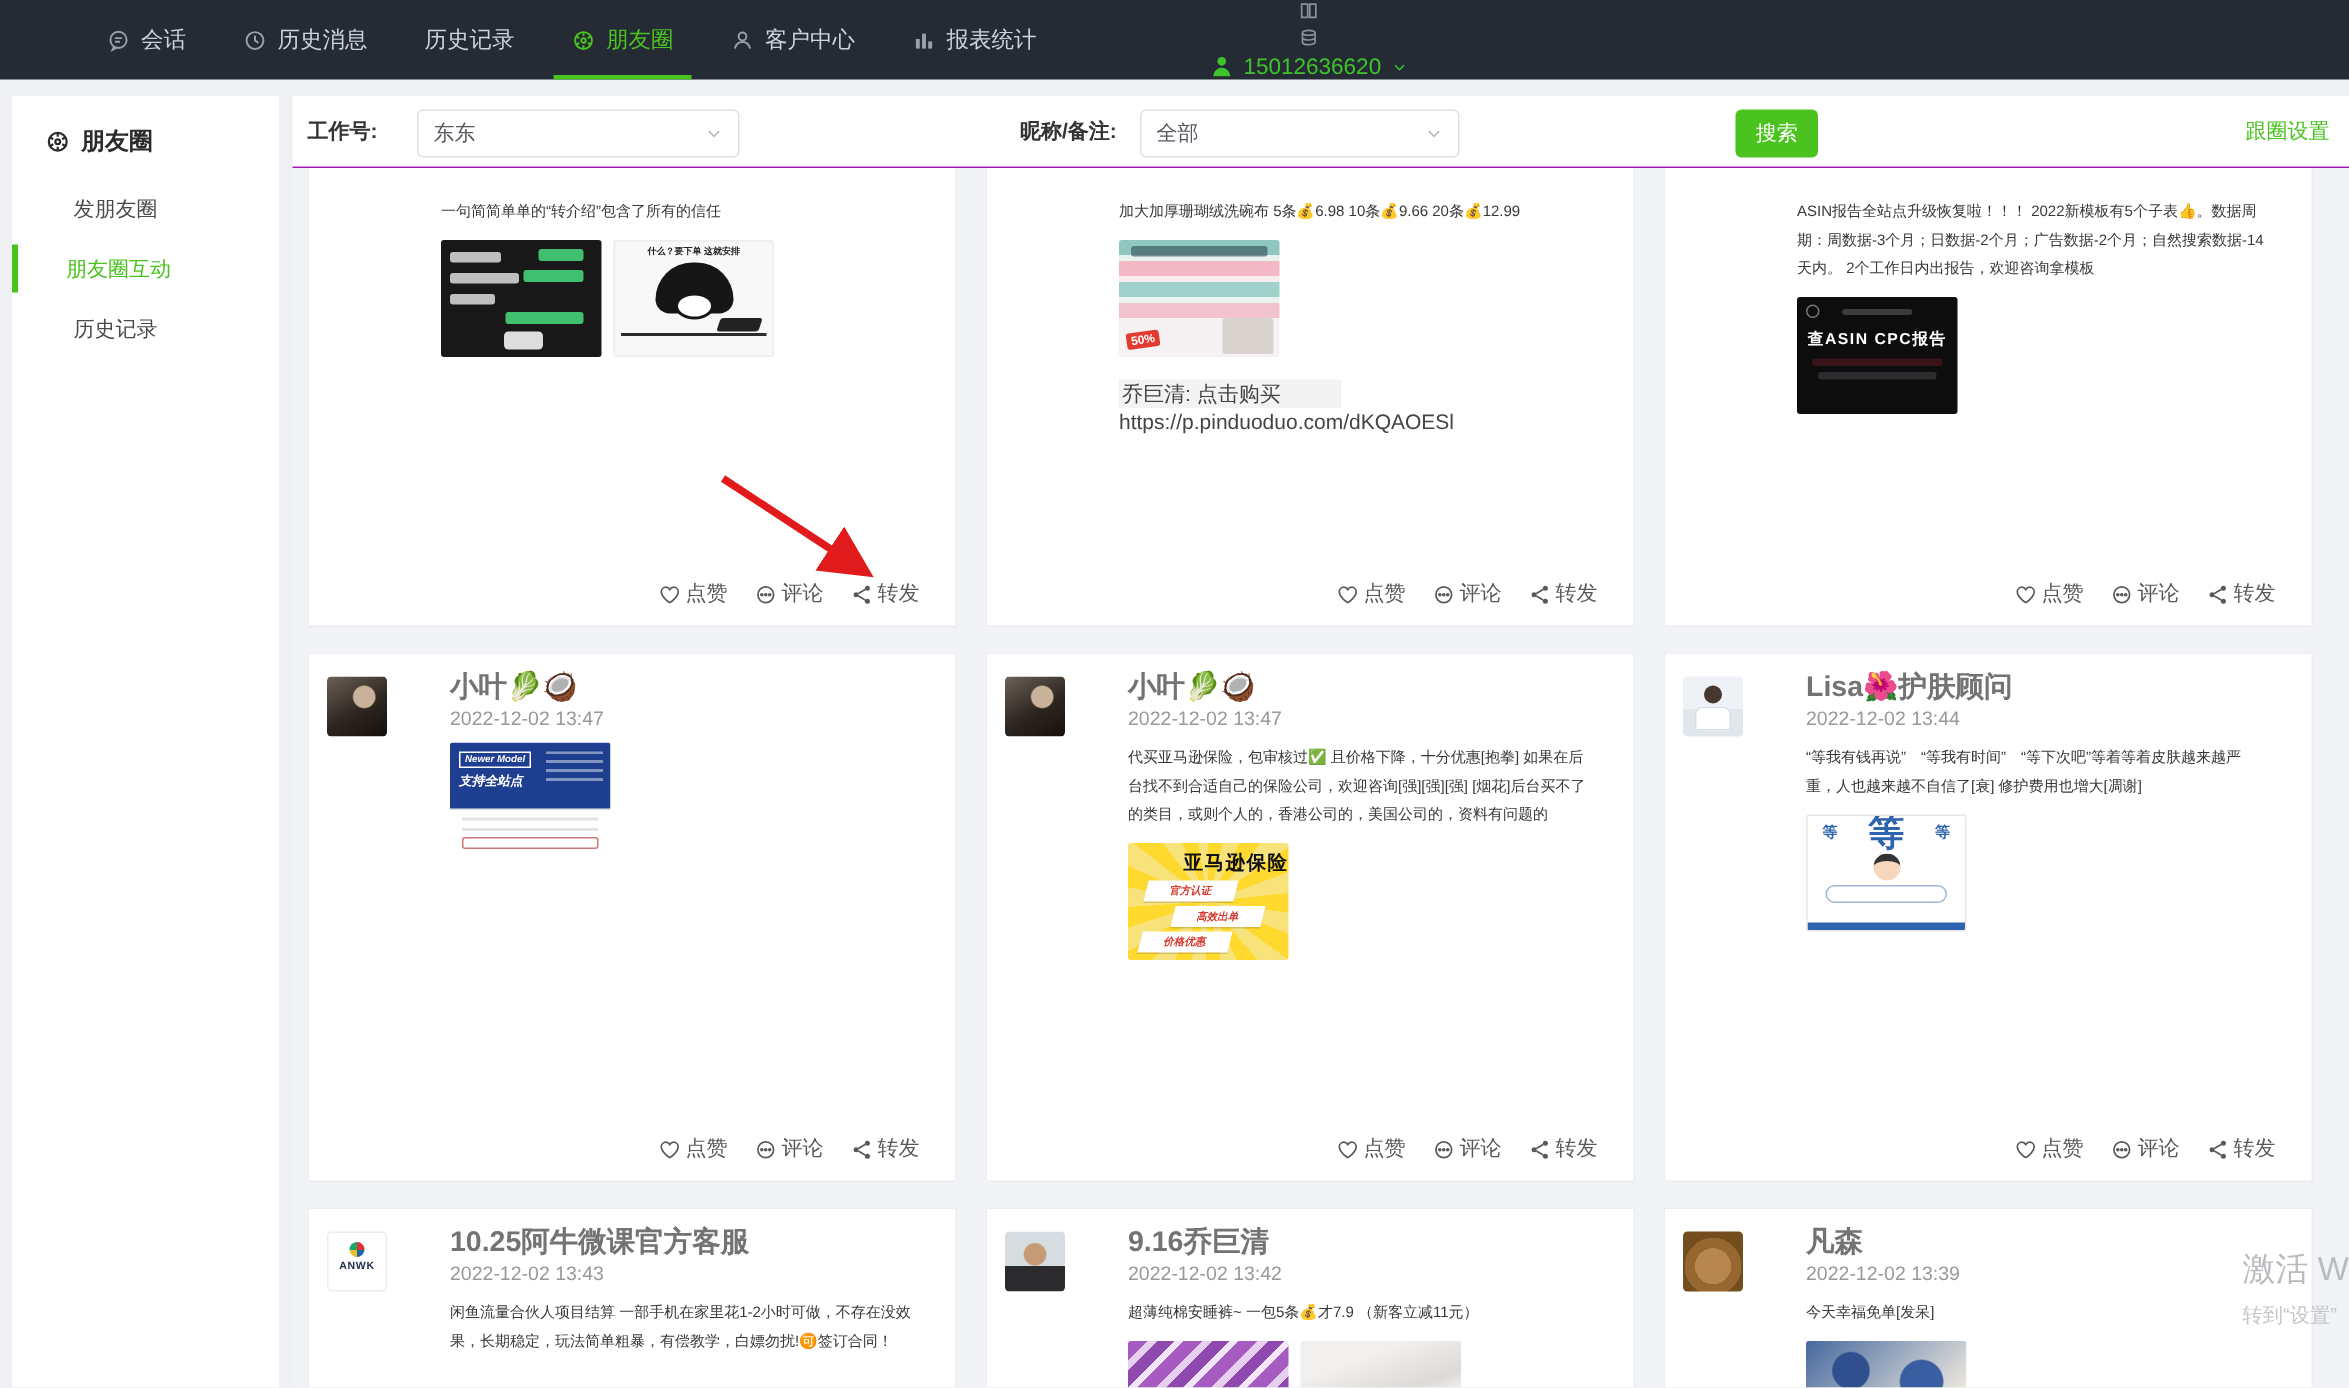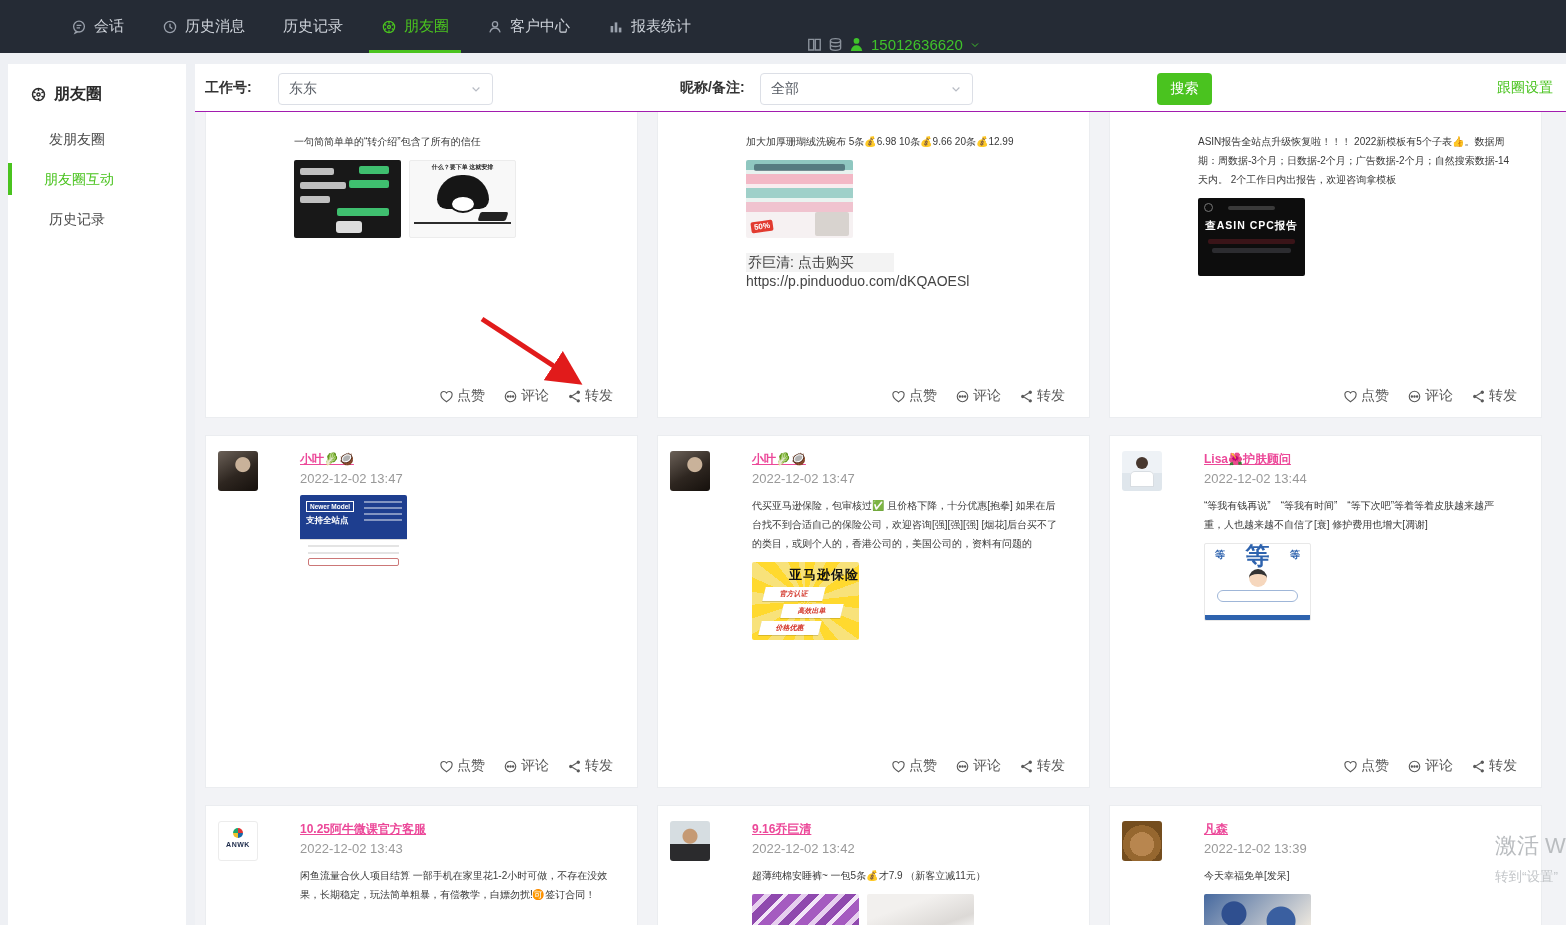--- a/index.html
+++ b/index.html
@@ -7,21 +7,21 @@
   body { position:relative; font-family:"Liberation Sans","DejaVu Sans",sans-serif; background:#eef0f4; color:#333; }
 
   
   .navbar { position:absolute; left:0; top:0; width:1566px; height:53px; background:#252b35; display:flex; align-items:stretch; }
   .nav-left { display:flex; align-items:stretch; padding-left:52px; }
   .nav-item { position:relative; display:flex; align-items:center; gap:7px; padding:0 14px; margin:0 5px; color:#ced3da; font-size:15px; cursor:pointer; }
   .nav-item svg { width:16px; height:16px; stroke:#99a0ab; fill:none; stroke-width:1.3; }
   .nav-item.active { color:#4ac31f; }
   .nav-item.active svg { stroke:#4ac31f; }
   .nav-underline { position:absolute; left:2px; right:2px; bottom:0; height:3px; background:#4ac31f; }
-  .nav-right { position:absolute; left:806px; top:0; height:53px; display:flex; align-items:flex-end; gap:4px; }
+  .nav-right { position:absolute; left:806px; top:0; height:53px; display:flex; align-items:center; gap:4px;flex-direction:column; }
   .nav-right svg { width:17px; height:17px; stroke:#8b929c; fill:none; stroke-width:1.3; }
   .nav-user { display:flex; align-items:center; gap:6px; color:#3fc32a; font-size:15px; cursor:pointer; }
   .nav-user svg.user { stroke:none; fill:#3fc32a; }
   .nav-user svg.chev { stroke:#3fc32a; width:12px; height:12px; }
 
   
   .sidebar { position:absolute; left:8px; top:64px; width:178px; bottom:0; background:#fff; }
   .side-title { display:flex; align-items:center; gap:7px; padding:20px 0 14px 22px; font-size:16px; font-weight:bold; color:#2b2b2b; }
   .side-title svg { width:17px; height:17px; stroke:#2b2b2b; fill:none; stroke-width:1.4; }
   .side-item { position:relative; height:40px; line-height:40px; padding-left:41px; font-size:14px; color:#4a4a4a; cursor:pointer; }
@@ -43,21 +43,21 @@
 
   
   .content { position:absolute; left:0; right:0; top:48px; bottom:0; background:#f2f3f6; overflow:hidden; }
   .grid { display:grid; grid-template-columns:repeat(3,433px); column-gap:19px; row-gap:17px; margin:-44px 0 0 10px; }
   .card { position:relative; background:#fff; border:1px solid #ebedf0; }
   .card.r1 { height:350px; padding:63px 28px 12px 88px; }
   .card.r2 { height:353px; padding:14px 28px 12px 14px; }
   .card.r3 { height:420px; padding:14px 28px 12px 14px; }
   .avatar { position:absolute; left:12px; top:15px; width:40px; height:40px; border-radius:3px; overflow:hidden; }
   .cbody { margin-left:80px; }
-  .cname { font-size:12px; font-weight:bold; color:#ec4899; line-height:18px;text-decoration:underline; }
+  .cname { font-size:19px; font-weight:bold; color:#737373; line-height:18px; }
   .ctime { font-size:13px; color:#999; margin-top:3px; }
   .ctext { font-size:10px; color:#383838; line-height:19px; margin-top:10px; word-break:break-all; }
   .card.r1 .ctext { margin-top:0; }
   .thumbs { display:flex; gap:8px; margin-top:9px; }
   .thumb { position:relative; width:107px; height:78px; border-radius:2px; overflow:hidden; flex:none; }
   .linkbox { margin-top:15px; font-size:14px; line-height:19px; color:#444; }
   .link-title { display:inline-block; background:#f3f3f3; padding:0 40px 0 2px; }
   .link-url { color:#444; }
   .actions { position:absolute; right:24px; bottom:12px; display:flex; gap:18px; font-size:14px; color:#595959; }
   .act { display:flex; align-items:center; gap:3px; cursor:pointer; }
@@ -77,21 +77,21 @@
   .t-cloth { background:linear-gradient(180deg,#8fc7c0 0 10px,#e7f2ef 10px 14px,#f3b8c6 14px 24px,#f9ecef 24px 28px,#9fd0c9 28px 38px,#eaf3f0 38px 42px,#f0c3cf 42px 52px,#f6f1f2 52px); }
   .t-cloth .tag50 { position:absolute; left:5px; bottom:6px; background:#e23b30; color:#fff; font-size:8px; font-weight:bold; padding:1px 3px; border-radius:2px; transform:rotate(-8deg); }
   .t-cloth .ph { position:absolute; right:4px; bottom:2px; width:34px; height:24px; background:#d8d3cf; border-radius:2px; }
   .t-cloth .capbar { position:absolute; left:8px; top:4px; right:8px; height:7px; background:#37555f; opacity:.65; border-radius:2px; }
   .t-asin { background:#0d0d0d; }
   .asin-logo { position:absolute; left:6px; top:5px; width:9px; height:9px; border:1px solid #777; border-radius:50%; }
   .asin-sub { height:4px; background:#3a3a3a; margin:8px 30px 0; border-radius:2px; }
   .asin-title { color:#fff; font-weight:bold; font-size:10.5px; letter-spacing:1px; text-align:center; margin-top:9px; white-space:nowrap; }
   .asin-row { height:5px; background:#3a1418; margin:6px 10px 0; border-radius:2px; }
   .asin-row2 { height:5px; background:#2c2c30; margin:4px 14px 0; border-radius:2px; }
-  .t-nm { background:#fff; }
+  .t-nm { background:#fff;font-style:italic; }
   .nm-top { height:44px; background:#1e3e8f; position:relative; }
   .nm-box { display:inline-block; border:1px solid #fff; color:#fff; font-size:6.5px; font-weight:bold; padding:1px 3px; margin:4px 0 0 6px; white-space:pre-line; text-align:center; }
   .nm-sub { color:#fff; font-size:8.5px; font-weight:bold; margin:2px 0 0 6px; }
   .nm-lines { position:absolute; right:5px; top:6px; width:38px; height:22px; background:repeating-linear-gradient(180deg,rgba(255,255,255,.45) 0 2px,transparent 2px 6px); }
   .nm-bot { border-top:1px solid #ddd; }
   .nm-hl { height:2px; background:#e4e4e4; margin:5px 8px 0; }
   .nm-red { height:8px; border:1px solid #cc7777; margin:4px 8px 0; border-radius:2px; }
   .t-ins { background:repeating-conic-gradient(#ffd92e 0 14deg,#f8e27a 14deg 28deg); }
   .ins-title { font-size:13px; font-weight:900; color:#111; text-align:right; margin-top:4px; letter-spacing:1px; }
   .ribbon { width:60px; background:#fff; color:#d3382c; font-size:7px; font-weight:bold; text-align:center; padding:2px 0; transform:skewX(-14deg); box-shadow:0 1px 0 rgba(0,0,0,.15); margin-top:3px; }

